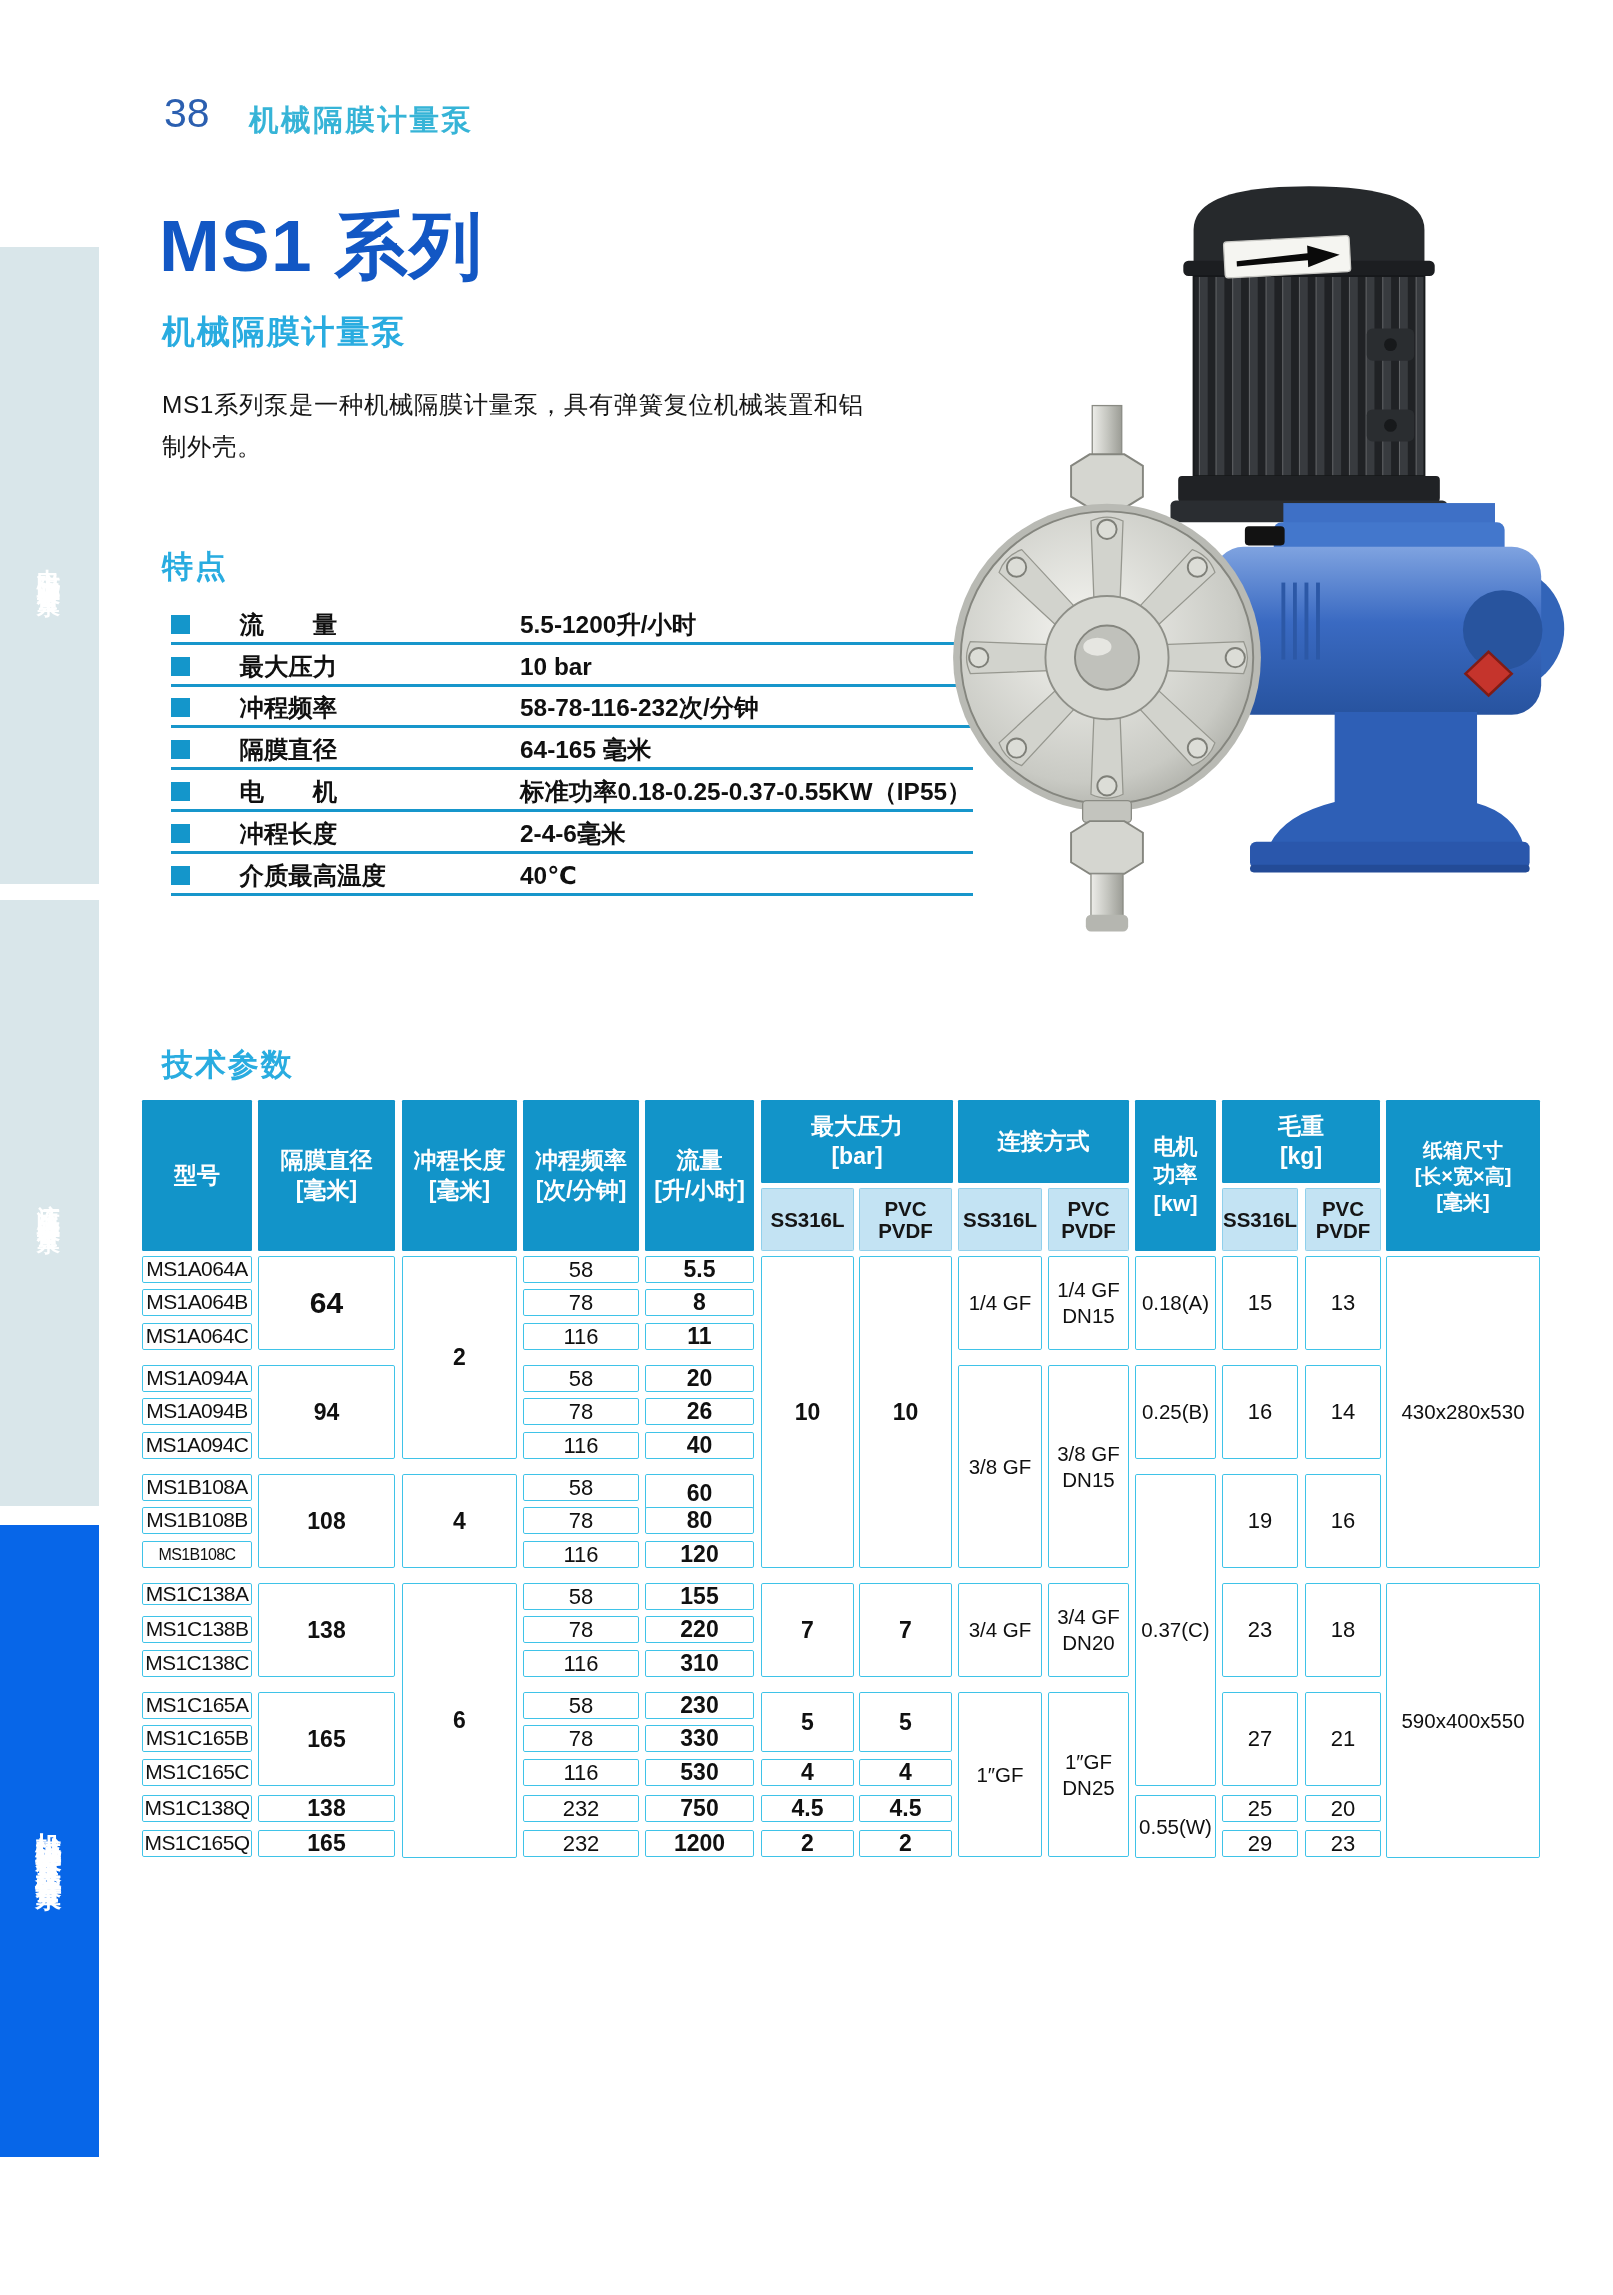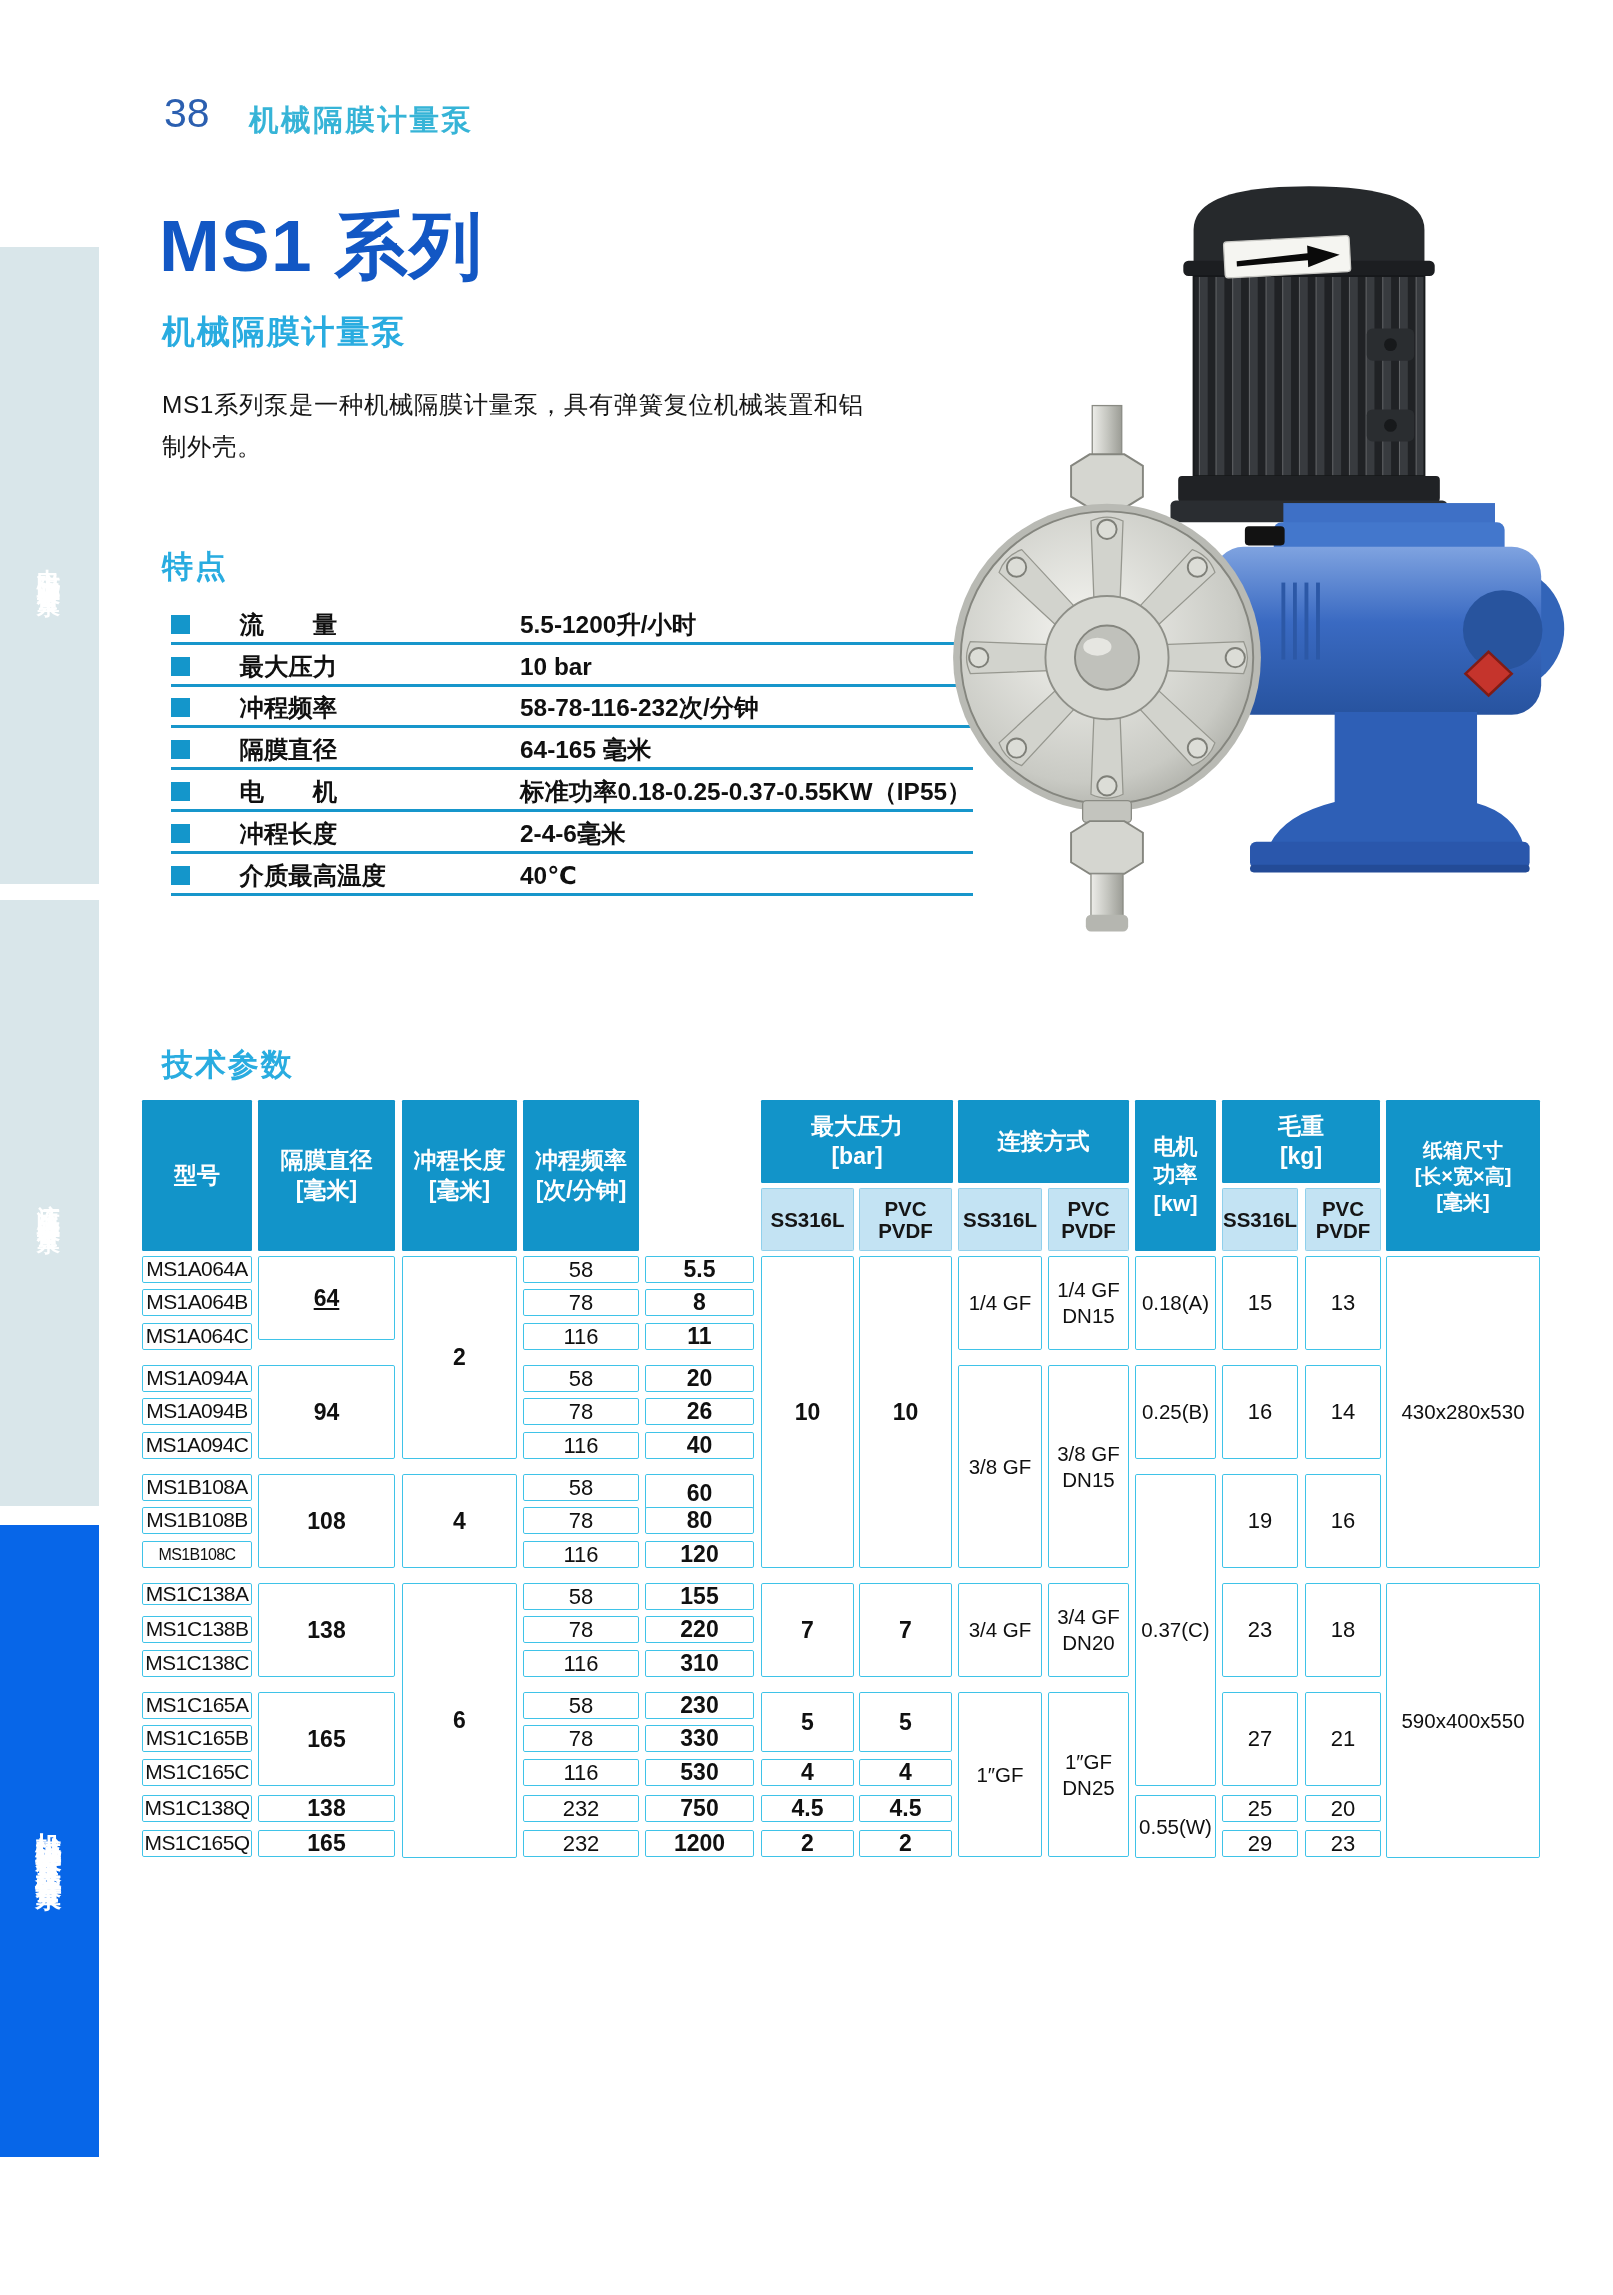--- a/index.html
+++ b/index.html
@@ -198,20 +198,22 @@
 
   <div class="h-cyan" style="top:1044px;">技术参数</div>
 
   <div class="th" style="left:142px;top:1100px;width:110px;height:151px;">型号</div>
   <div class="th" style="left:258px;top:1100px;width:137px;height:151px;">隔膜直径
 [毫米]</div>
   <div class="th" style="left:402px;top:1100px;width:115px;height:151px;">冲程长度
 [毫米]</div>
   <div class="th" style="left:523px;top:1100px;width:116px;height:151px;">冲程频率
 [次/分钟]</div>
+  <div class="th" style="left:645px;top:1100px;width:109px;height:151px;">流量
+[升/小时]</div>
   <div class="th" style="left:1135px;top:1100px;width:81px;height:151px;font-size:22px;">电机
 功率
 [kw]</div>
   <div class="th" style="left:1386px;top:1100px;width:154px;height:151px;font-size:20px;">纸箱尺寸
 [长×宽×高]
 [毫米]</div>
 
   <div class="th" style="left:761px;top:1100px;width:192px;height:83px;">最大压力
 [bar]</div>
   <div class="th" style="left:958px;top:1100px;width:171px;height:83px;">连接方式</div>
@@ -239,21 +241,21 @@
       <div class="cell" style="left: 142px; top: 1507px; width: 110px; height: 27px; font-size: 21px; letter-spacing: -0.6px;">MS1B108B</div>
       <div class="cell" style="left: 142px; top: 1541px; width: 110px; height: 27px; font-size: 16px; letter-spacing: -0.6px;">MS1B108C</div>
       <div class="cell" style="left: 142px; top: 1583px; width: 110px; height: 22px; font-size: 21px; letter-spacing: -0.6px;">MS1C138A</div>
       <div class="cell" style="left: 142px; top: 1616px; width: 110px; height: 27px; font-size: 21px; letter-spacing: -0.6px;">MS1C138B</div>
       <div class="cell" style="left: 142px; top: 1650px; width: 110px; height: 27px; font-size: 21px; letter-spacing: -0.6px;">MS1C138C</div>
       <div class="cell" style="left: 142px; top: 1692px; width: 110px; height: 27px; font-size: 21px; letter-spacing: -0.6px;">MS1C165A</div>
       <div class="cell" style="left: 142px; top: 1725px; width: 110px; height: 27px; font-size: 21px; letter-spacing: -0.6px;">MS1C165B</div>
       <div class="cell" style="left: 142px; top: 1759px; width: 110px; height: 27px; font-size: 21px; letter-spacing: -0.6px;">MS1C165C</div>
       <div class="cell" style="left: 142px; top: 1795px; width: 110px; height: 27px; font-size: 21px; letter-spacing: -0.6px;">MS1C138Q</div>
       <div class="cell" style="left: 142px; top: 1830px; width: 110px; height: 27px; font-size: 21px; letter-spacing: -0.6px;">MS1C165Q</div>
-      <div class="cell bold" style="left: 258px; top: 1256px; width: 137px; height: 84px; font-size: 23px; text-decoration: underline;">64</div>
+      <div class="cell bold" style="left: 258px; top: 1256px; width: 137px; height: 94px; font-size: 30px;">64</div>
       <div class="cell bold" style="left: 258px; top: 1365px; width: 137px; height: 94px; font-size: 23px;">94</div>
       <div class="cell bold" style="left: 258px; top: 1474px; width: 137px; height: 94px; font-size: 23px;">108</div>
       <div class="cell bold" style="left: 258px; top: 1583px; width: 137px; height: 94px; font-size: 23px;">138</div>
       <div class="cell bold" style="left: 258px; top: 1692px; width: 137px; height: 94px; font-size: 23px;">165</div>
       <div class="cell bold" style="left: 258px; top: 1795px; width: 137px; height: 27px; font-size: 23px;">138</div>
       <div class="cell bold" style="left: 258px; top: 1830px; width: 137px; height: 27px; font-size: 23px;">165</div>
       <div class="cell bold" style="left: 402px; top: 1256px; width: 115px; height: 203px; font-size: 23px;">2</div>
       <div class="cell bold" style="left: 402px; top: 1474px; width: 115px; height: 94px; font-size: 23px;">4</div>
       <div class="cell bold" style="left: 402px; top: 1583px; width: 115px; height: 275px; font-size: 23px;">6</div>
       <div class="cell" style="left: 523px; top: 1256px; width: 116px; height: 27px; font-size: 22px;">58</div>

